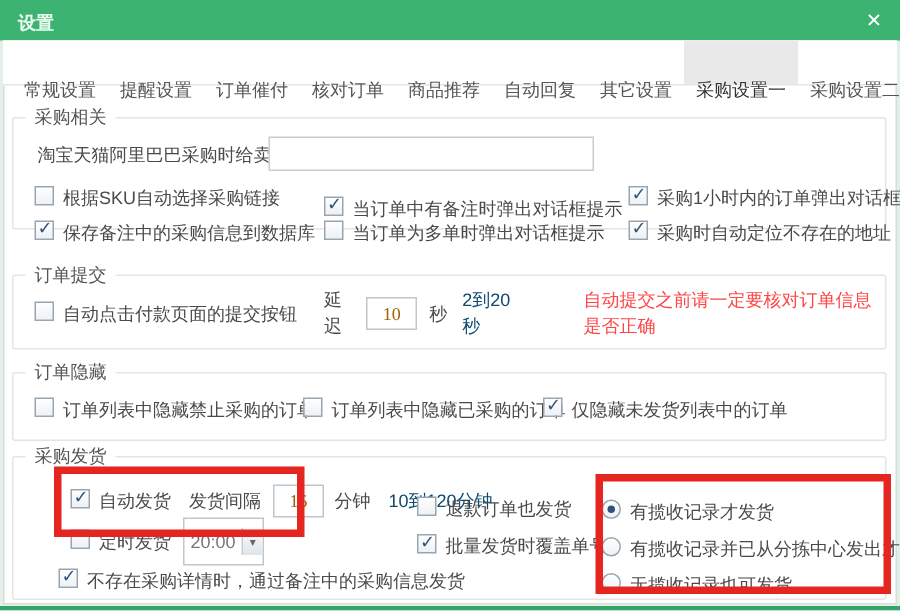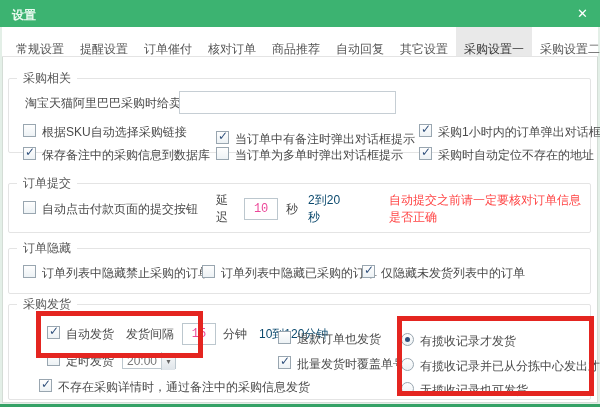--- a/index.html
+++ b/index.html
@@ -11,39 +11,39 @@
   .titlebar { position:absolute; left:0; top:0; width:600px; height:27px; background:#3cb371; }
   .titlebar .title { position:absolute; left:12px; top:7px; color:#eafaf0; font-weight:bold; font-size:12px; }
   .titlebar .close { position:absolute; right:12px; top:6px; color:#fff; font-size:13px; line-height:15px; cursor:pointer; }
 
   
   .winbody { position:absolute; left:2px; right:2px; top:27px; bottom:4px; background:#fff; border:1px solid #d4ddd6; border-top:none; }
   .bottom-green { position:absolute; left:0; right:0; bottom:0; height:3px; background:#35a266; }
 
   
   .tabbar { position:absolute; left:2px; right:2px; top:27px; height:30px; background:#fff; border-bottom:1px solid #e4e4e4; display:flex; align-items:stretch; padding-left:6px; }
-  .tab { padding:14px 8px 0 8px; color:#555; font-size:12px; white-space:nowrap; cursor:pointer; }
+  .tab { padding:25px 8px 0 8px; color:#555; font-size:12px; white-space:nowrap; cursor:pointer; }
   .tab.active { background:#e9e9e9; color:#333; }
 
   
   .group { position:absolute; left:8px; width:583px; border:1px solid #e4e4e4; border-radius:2px; background:#fff; }
   .group-title { position:absolute; top:-9px; left:8px; background:#fff; padding:0 6px; color:#555; font-size:12px; }
 
   
   .row { position:absolute; display:flex; align-items:center; height:20px; }
   .item { display:flex; align-items:flex-start; cursor:pointer; white-space:nowrap; }
   .cbx { width:13px; height:13px; border:1px solid #99a6b0; background:linear-gradient(#fefefe,#edf2f5); margin-right:6px; position:relative; flex:0 0 13px; }
   .cbx.on::after { content:"✓"; position:absolute; left:1px; top:-3px; font-size:12px; font-weight:bold; color:#31517c; }
   .rdo { width:13px; height:13px; border:1px solid #99a6b0; border-radius:50%; background:linear-gradient(#fefefe,#edf2f5); margin-right:6px; position:relative; flex:0 0 13px; }
   .rdo.on::after { content:""; position:absolute; left:3px; top:3px; width:5px; height:5px; border-radius:50%; background:#31517c; }
   .lbl { color:#4a4a4a; }
-  .numbox { width:34px; height:22px; border:1px solid #bcc7ce; text-align:center; font-size:12px; color:#ec4899; font-family:Liberation Mono, monospace; }
+  .numbox { width:34px; height:22px; border:1px solid #bcc7ce; text-align:center; font-size:12px; color:#a16207; font-family:Liberation Serif, serif; }
   .hint-blue { color:#0c4a6e; }
   .warn-red { color:#ff4545; }
-  .spinner { display:inline-flex; align-items:center; height:16px; border:1px solid #bcc7ce; margin-left:8px; }
+  .spinner { display:inline-flex; align-items:center; height:32px; border:1px solid #bcc7ce; margin-left:8px; }
   .spinner .val { padding:0 4px; color:#777; }
   .spinner .btn { width:14px; height:18px; background:linear-gradient(#fbfbfb,#dfe5ea); border-left:1px solid #c4ced4; font-size:8px; color:#666; display:flex; align-items:center; justify-content:center; }
 
   
   .txt { border:1px solid #c6ced4; height:23px; font-size:12px; padding:0 4px; }
 
   
   .annot { position:absolute; border:5px solid #e42520; z-index:20; pointer-events:none; }
 </style>
 </head>

